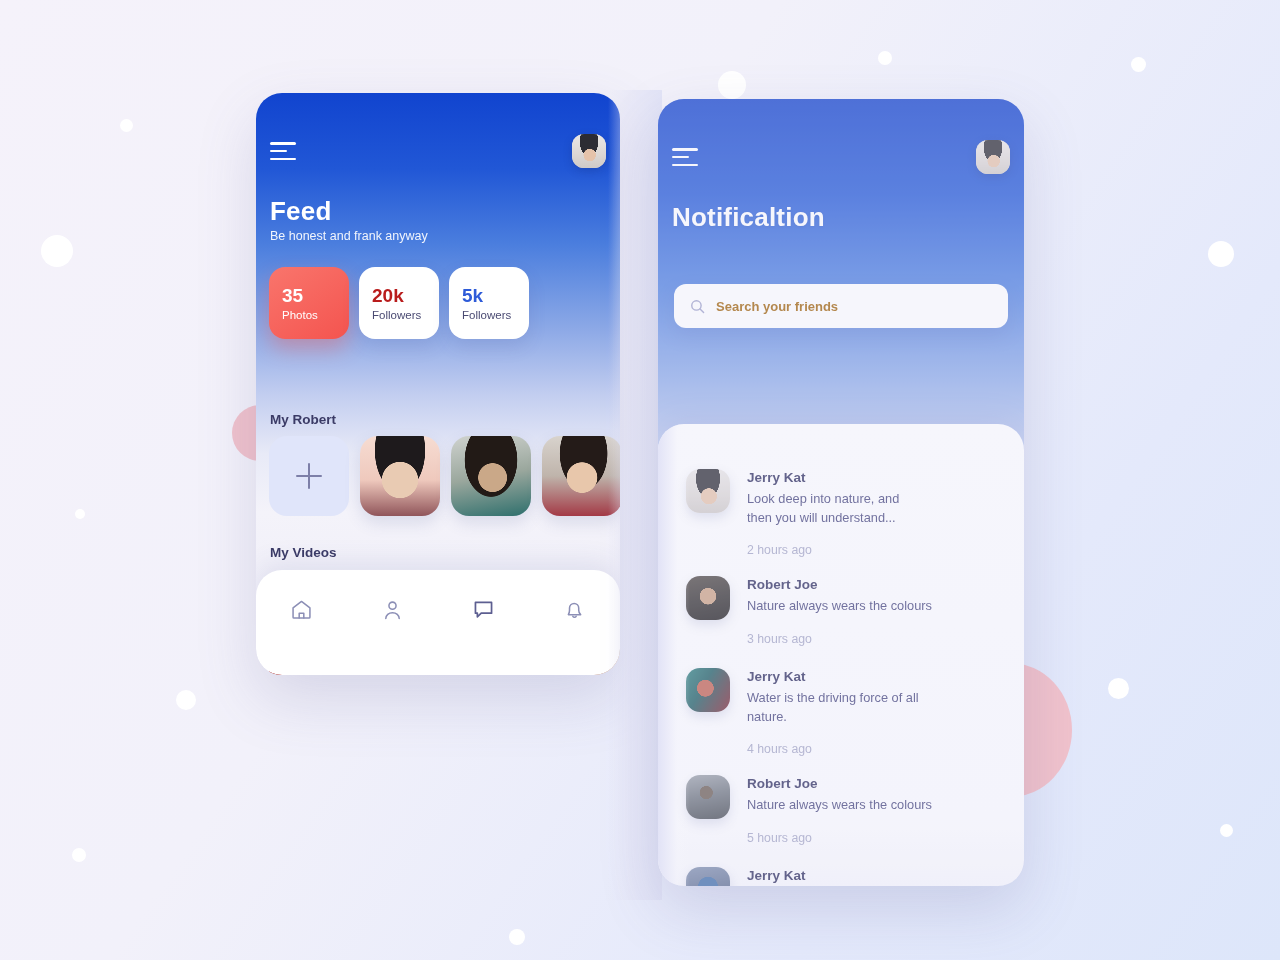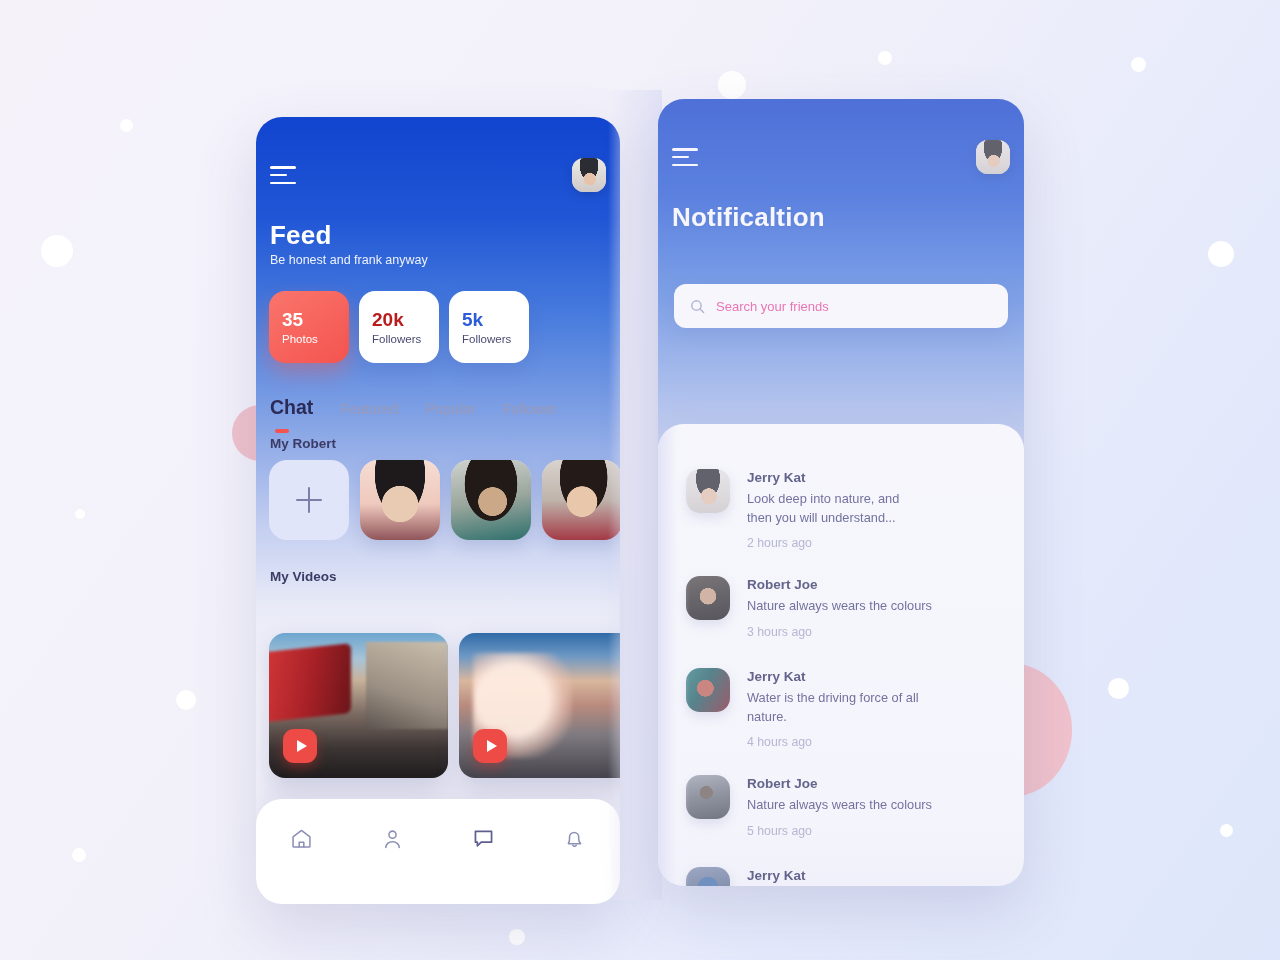--- a/index.html
+++ b/index.html
@@ -23,22 +23,22 @@
   .pink-blob { position: absolute; border-radius: 50%; background: #f0c2cc; }
 
   
   .phone {
     position: absolute;
     border-radius: 26px;
     overflow: hidden;
   }
 
   #phone-left {
-    left: 256px; top: 117px;
-    width: 364px; height: 787px;
+    left: 256px; top: 93px;
+    width: 364px; height: 582px;
     box-shadow: 0 24px 60px rgba(90, 90, 150, 0.18);
   }
   #phone-right {
     left: 658px; top: 99px;
     width: 366px; height: 787px;
     box-shadow: 0 24px 60px rgba(90, 90, 150, 0.18);
   }
   #phone-right::after {
     content: "";
     position: absolute; inset: 0;
@@ -264,21 +264,21 @@
   
   .search-bar {
     position: absolute; left: 16px; top: 185px;
     width: 334px; height: 44px;
     background: #ffffff;
     border-radius: 12px;
     display: flex; align-items: center; gap: 10px;
     padding-left: 15px;
     box-shadow: 0 8px 20px rgba(40,60,150,0.14);
   }
-  .search-text { font-size: 13px; color: #ec4899; }
+  .search-text { font-size: 13px; color: #a16207; font-weight: bold; }
 
   
   .notif-card {
     position: absolute; left: 0px; top: 325px;
     width: 366px; height: 462px;
     background: linear-gradient(180deg, #ffffff 0%, #fdfdff 85%, #f7f7fc 100%);
     border-radius: 26px;
     box-shadow: 0 -6px 30px rgba(70,80,150,0.10);
     overflow: hidden;
   }
@@ -292,21 +292,21 @@
     display: flex; gap: 17px;
   }
   .notif-av {
     width: 44px; height: 44px; border-radius: 14px;
     overflow: hidden; position: relative; flex: none;
     box-shadow: 0 5px 12px rgba(60,70,140,0.18);
   }
   .notif-txt { padding-top: 1px; }
   .notif-name { font-size: 13.5px; font-weight: 700; color: #2d2d5e; }
   .notif-msg { font-size: 12.8px; color: #42427a; margin-top: 5px; line-height: 1.45; max-width: 175px; }
-  .notif-time { font-size: 12.3px; color: #a3a5c4; margin-top: 9px; }
+  .notif-time { font-size: 12.3px; color: #a3a5c4; margin-top: 16px; }
 
   .clip-left {
     position: absolute; left: 608px; top: 90px; width: 54px; height: 810px;
     background: linear-gradient(90deg, rgba(232,231,246,0) 0%, rgba(229,229,246,0.55) 35%, rgba(224,226,246,0.9) 100%);
     pointer-events: none;
   }
 </style>
 </head>
 <body>
 
@@ -353,29 +353,20 @@
       <div class="stat">
         <div class="num" style="color:#b91c1c">20k</div>
         <div class="lbl">Followers</div>
       </div>
       <div class="stat">
         <div class="num" style="color:#2e5bd8">5k</div>
         <div class="lbl">Followers</div>
       </div>
     </div>
 
-    <div class="tabs">
-      <div class="tab active">
-        <span>Chat</span>
-        <span class="dash"></span>
-      </div>
-      <div class="tab">Featured</div>
-      <div class="tab">Popular</div>
-      <div class="tab">Follower</div>
-    </div>
 
     <div class="section-label" style="top:319px">My Robert</div>
 
     <div class="photo-row">
       <div class="photo-tile add">
         <div class="plus"></div>
       </div>
       <div class="photo-tile">
           <div class="av-img face-g"></div>
         </div>

